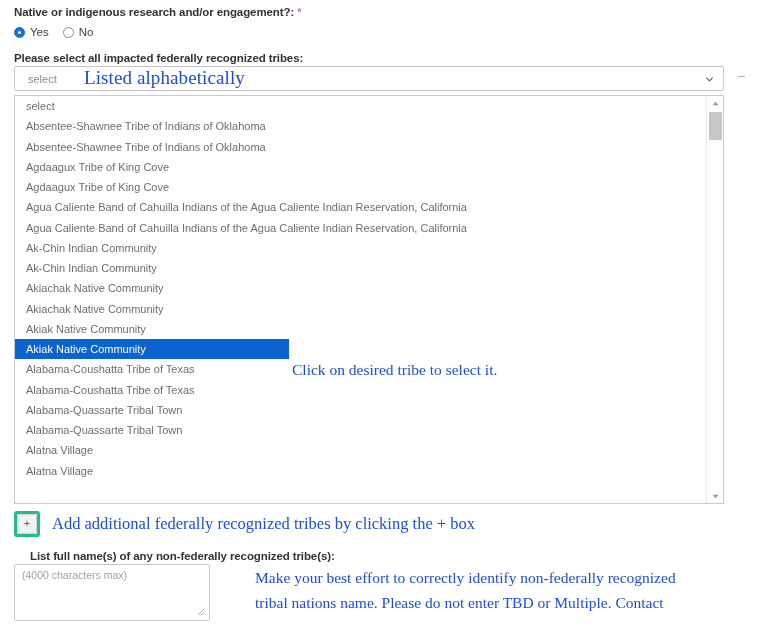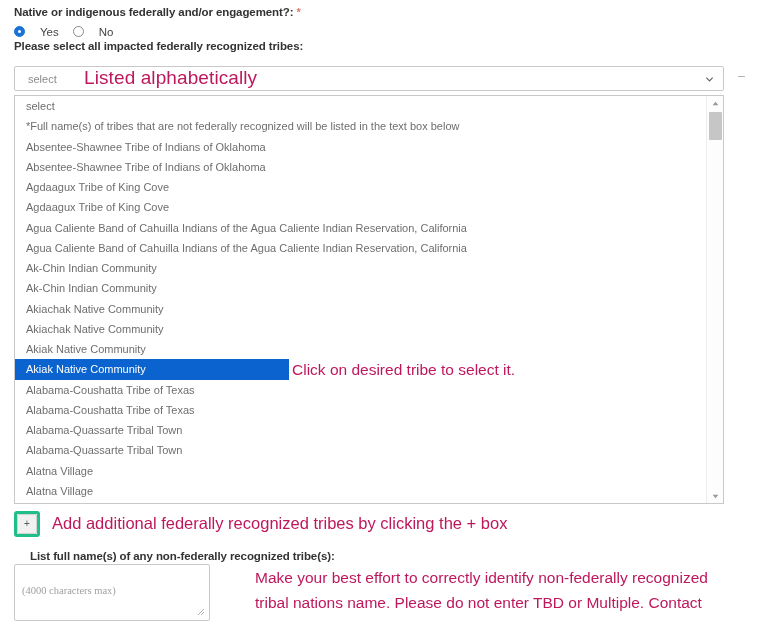--- a/index.html
+++ b/index.html
@@ -26,21 +26,21 @@
     font-weight: bold;
     font-size: 11px;
   }
 
   
   .radio-row {
     position: absolute;
     left: 14px; top: 26px;
     display: flex; align-items: center; gap: 14px;
   }
-  .radio-opt { display: flex; align-items: flex-start; gap: 15px; }
+  .radio-opt { display: flex; align-items: flex-end; gap: 5px; }
   .radio {
     width: 11px; height: 11px; border-radius: 50%;
     border: 1px solid #8a8a8a; background: #fff;
     display: inline-block; position: relative; flex: none;
   }
   .radio.checked {
     border: 1px solid #1a73d4; background: #1a73d4;
   }
   .radio.checked::after {
     content: ""; position: absolute;
@@ -148,82 +148,81 @@
   
   .textarea-box {
     position: absolute;
     left: 14px; top: 564px;
     width: 196px; height: 57px;
     border: 1px solid #c9c9c9;
     border-radius: 2px;
     background: #fff;
     font-size: 10.5px;
     color: #9a9a9a;
-    padding: 20px 7px;
+    padding: 4px 7px;
     resize: none;
-    font-family: Liberation Serif, serif;
+    font-family: Liberation Sans, sans-serif;
     overflow: hidden;
   }
   .textarea-box::placeholder { color: #a0a0a0; }
   .ta-grip {
     position: absolute;
     left: 196px; top: 607px;
     width: 9px; height: 9px;
     pointer-events: none;
   }
 
   
   .annot {
     position: absolute;
-    color: #be185d;
-    font-family: Liberation Sans, sans-serif;
+    color: #1d4ed8;
+    font-family: Liberation Serif, serif;
     font-weight: 400;
     white-space: nowrap;
   }
   .annot-alpha { left: 84px; top: 67px; font-size: 19px; letter-spacing: 0.1px; }
   .annot-click { left: 292px; top: 361px; font-size: 15.5px; }
   .annot-plus  { left: 52px;  top: 514px; font-size: 16.5px; }
   .annot-para  { left: 213px; top: 565px; font-size: 15.5px; line-height: 25px; }
   .annot-para div { white-space: nowrap; margin-left: 42px; }
 </style>
 </head>
 <body>
 
 <div class="page">
 
   <div class="form-label" style="left:14px; top:6px;">
-    <span>Native or indigenous federally and/or engagement?:</span>
+    <span>Native or indigenous research and/or engagement?:</span>
     <span class="req-star">*</span>
   </div>
 
   <div class="radio-row">
     <label class="radio-opt">
       <span class="radio checked"></span>
       <span class="radio-label">Yes</span>
     </label>
     <label class="radio-opt">
       <span class="radio"></span>
       <span class="radio-label">No</span>
     </label>
   </div>
 
-  <div class="form-label" style="left:14px; top:40px;text-align:center;">Please select all impacted federally recognized tribes:</div>
+  <div class="form-label" style="left:14px; top:52px;text-align:center;">Please select all impacted federally recognized tribes:</div>
 
   <div class="select-box">
     <span class="select-value">select</span>
     <svg class="select-chevron" viewBox="0 0 10 10">
       <path d="M1.5 3.5 L5 7 L8.5 3.5" fill="none" stroke="#5f6368" stroke-width="1.3"></path>
     </svg>
   </div>
   <div class="dash-mark"></div>
 
   <div class="list-box">
     <div class="list-inner" id="option-list">
         <div class="list-item">select</div>
-        <div class="list-item">*Full name(s) of tribes that are not federally recognized will be listed in the text box below</div>
         <div class="list-item">Absentee-Shawnee Tribe of Indians of Oklahoma</div>
         <div class="list-item">Absentee-Shawnee Tribe of Indians of Oklahoma</div>
         <div class="list-item">Agdaagux Tribe of King Cove</div>
         <div class="list-item">Agdaagux Tribe of King Cove</div>
         <div class="list-item">Agua Caliente Band of Cahuilla Indians of the Agua Caliente Indian Reservation, California</div>
         <div class="list-item">Agua Caliente Band of Cahuilla Indians of the Agua Caliente Indian Reservation, California</div>
         <div class="list-item">Ak-Chin Indian Community</div>
         <div class="list-item">Ak-Chin Indian Community</div>
         <div class="list-item">Akiachak Native Community</div>
         <div class="list-item">Akiachak Native Community</div>

